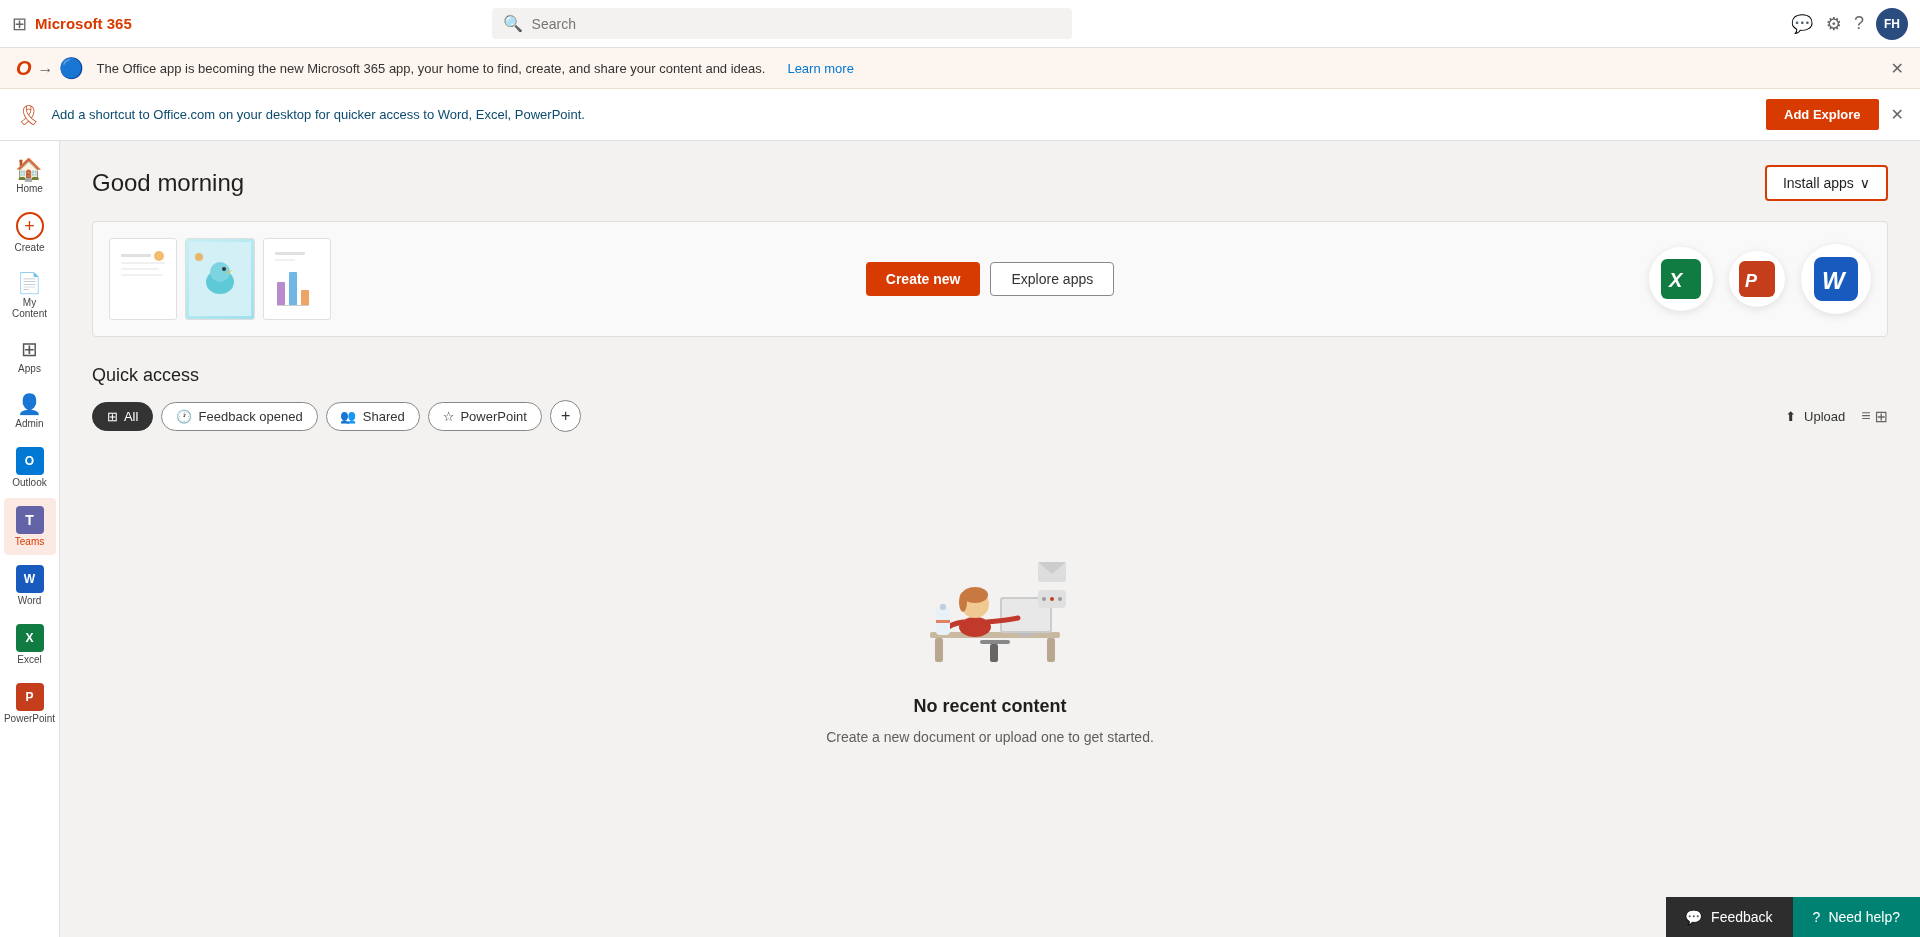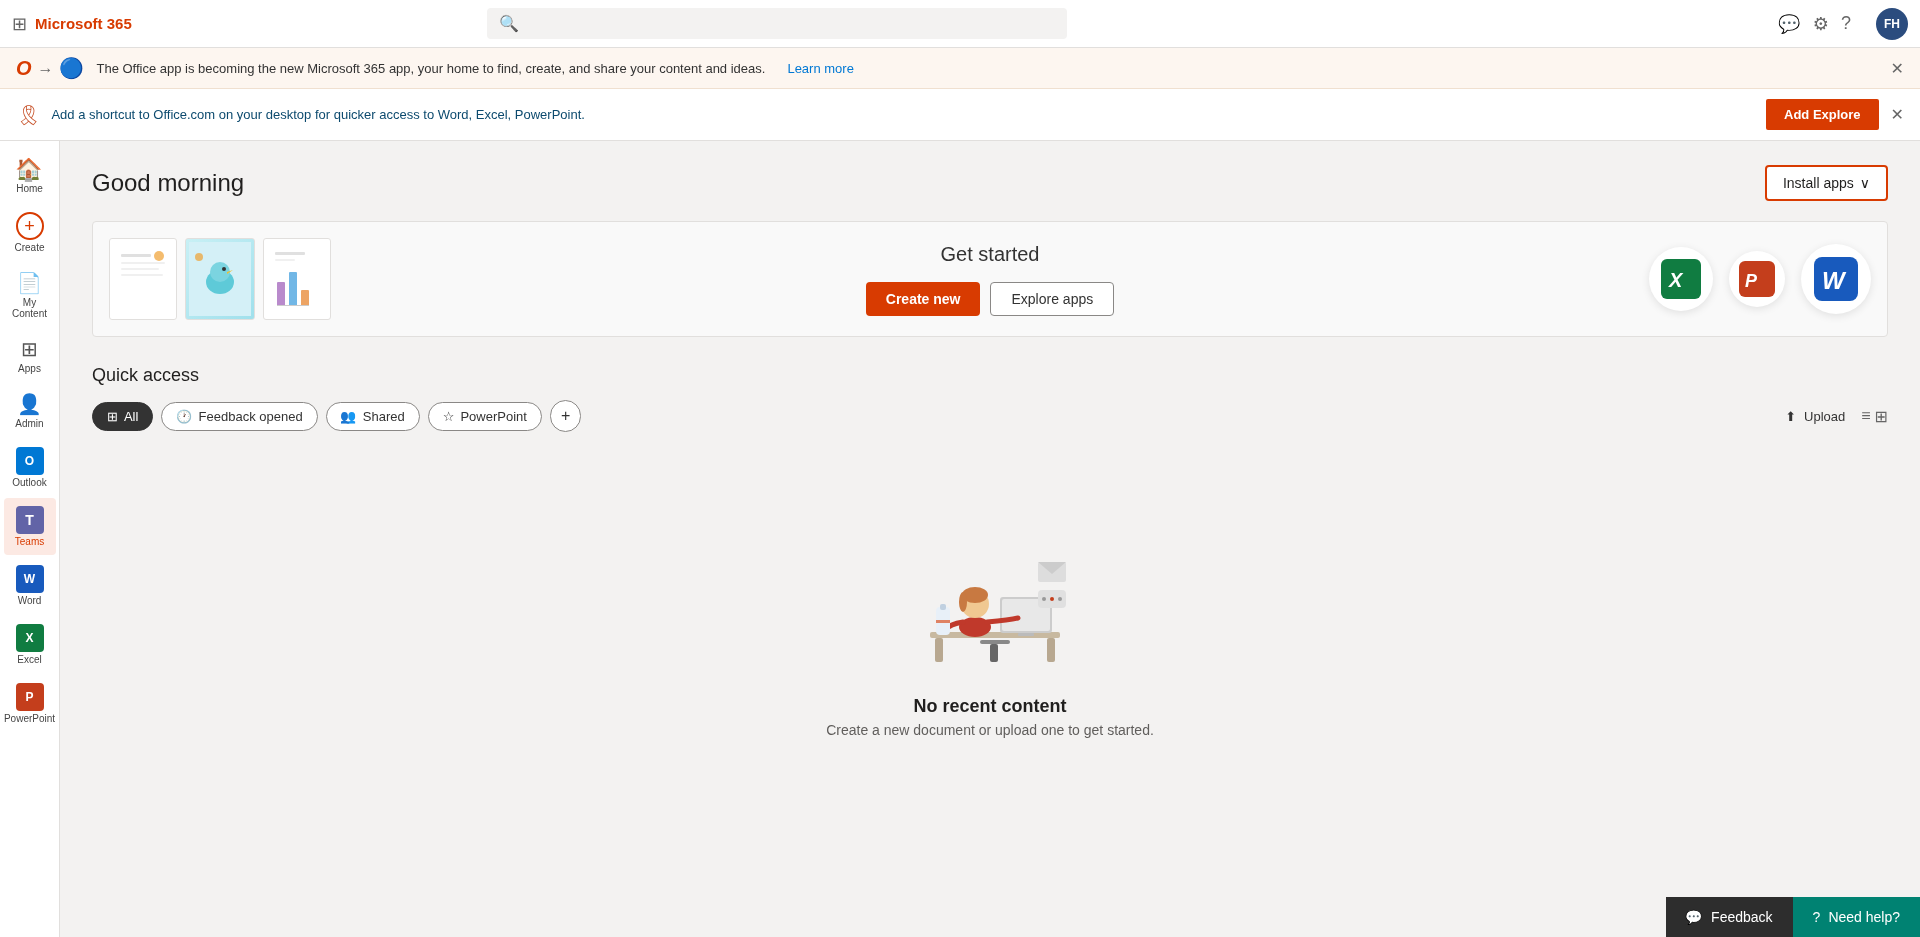--- a/index.html
+++ b/index.html
@@ -22,21 +22,21 @@
     .topbar-search input {
       border: none; background: transparent; outline: none;
       font-size: 14px; color: #333; width: 100%;
     }
     .topbar-right { display: flex; align-items: center; gap: 12px; margin-left: auto; }
     .topbar-icon { color: #666; font-size: 18px; cursor: pointer; }
     .avatar {
       width: 32px; height: 32px; border-radius: 50%;
       background: #2b4c7e; color: #fff;
       display: flex; align-items: center; justify-content: center;
-      font-size: 12px; font-weight: 600; cursor: pointer; margin-left: 13px;
+      font-size: 12px; font-weight: 600; cursor: pointer;
     }
 
     
     .banner1 {
       background: #fdf6f0; border-bottom: 1px solid #f0e0d0;
       display: flex; align-items: center; padding: 8px 16px;
       font-size: 13px; color: #333; flex-shrink: 0;
     }
     .banner1-icons { display: flex; align-items: center; gap: 6px; margin-right: 12px; }
     .banner1-close { margin-left: auto; cursor: pointer; color: #666; font-size: 16px; }
@@ -169,21 +169,21 @@
 
     
     .empty-state {
       display: flex; flex-direction: column; align-items: center; justify-content: center;
       padding: 60px 0;
     }
     .empty-illustration {
       width: 200px; height: 160px; margin-bottom: 24px;
       position: relative;
     }
-    .empty-title { font-size: 18px; font-weight: 600; color: #201f1e; margin-bottom: 5px; }
+    .empty-title { font-size: 18px; font-weight: 600; color: #201f1e; margin-bottom: 12px; }
     .empty-subtitle { font-size: 14px; color: #605e5c; }
 
     
     .bottom-bar {
       position: fixed; bottom: 0; right: 0;
       display: flex; align-items: stretch;
     }
     .feedback-btn {
       background: #2d2d2d; color: #fff; border: none;
       padding: 12px 20px; font-size: 14px; cursor: pointer;
@@ -203,20 +203,21 @@
     .chart-preview { background: #fff; border: 1px solid #e1dfdd; border-radius: 3px; }
   </style>
 </head>
 <body>
 
 <div class="topbar">
   <span class="topbar-grid-icon">⊞</span>
   <span class="topbar-logo">Microsoft 365</span>
   <div class="topbar-search">
     <span style="color:#666;">🔍</span>
+    <input type="text" placeholder="Search" style="">
   </div>
   <div class="topbar-right">
     <span class="topbar-icon">💬</span>
     <span class="topbar-icon">⚙</span>
     <span class="topbar-icon">?</span>
     <div class="avatar">FH</div>
   </div>
 </div>
 
 <div class="banner1">
@@ -323,21 +324,20 @@
             <rect x="8" y="10" width="30" height="3" rx="1" fill="#e0e0e0"></rect>
             <rect x="8" y="17" width="20" height="2" rx="1" fill="#f0f0f0"></rect>
             <rect x="10" y="40" width="8" height="24" rx="1" fill="#9b59b6" opacity="0.7"></rect>
             <rect x="22" y="30" width="8" height="34" rx="1" fill="#3498db" opacity="0.7"></rect>
             <rect x="34" y="48" width="8" height="16" rx="1" fill="#e67e22" opacity="0.7"></rect>
             <rect x="10" y="63" width="32" height="1" fill="#ccc"></rect>
           </svg>
         </div>
       </div>
       <div class="hero-center">
-        <div class="hero-title">Get started</div>
         <div class="hero-btns">
           <button class="btn-primary">Create new</button>
           <button class="btn-secondary">Explore apps</button>
         </div>
       </div>
       <div class="hero-app-icons">
 
         <div class="hero-excel-icon">
           <svg width="40" height="40" viewBox="0 0 40 40">
             <rect width="40" height="40" rx="6" fill="#107c41"></rect>

